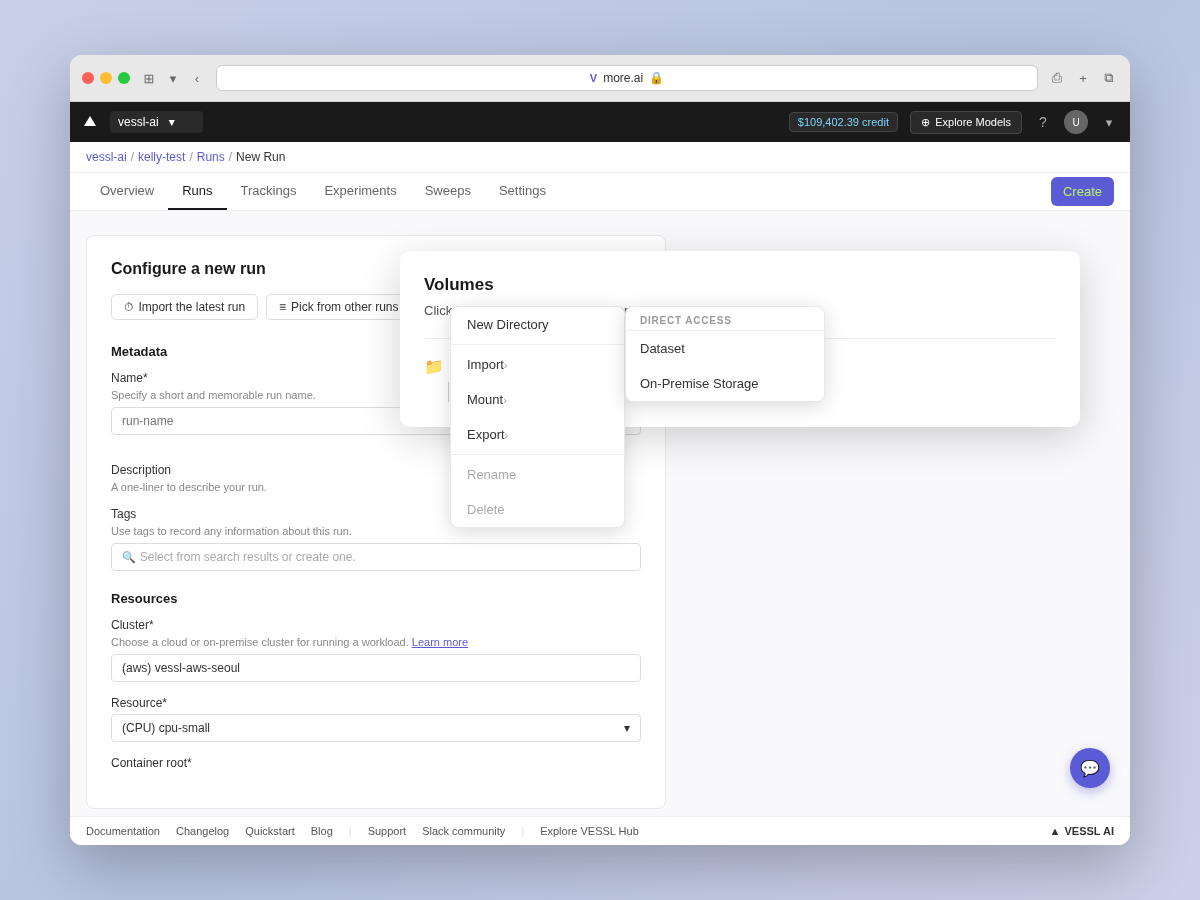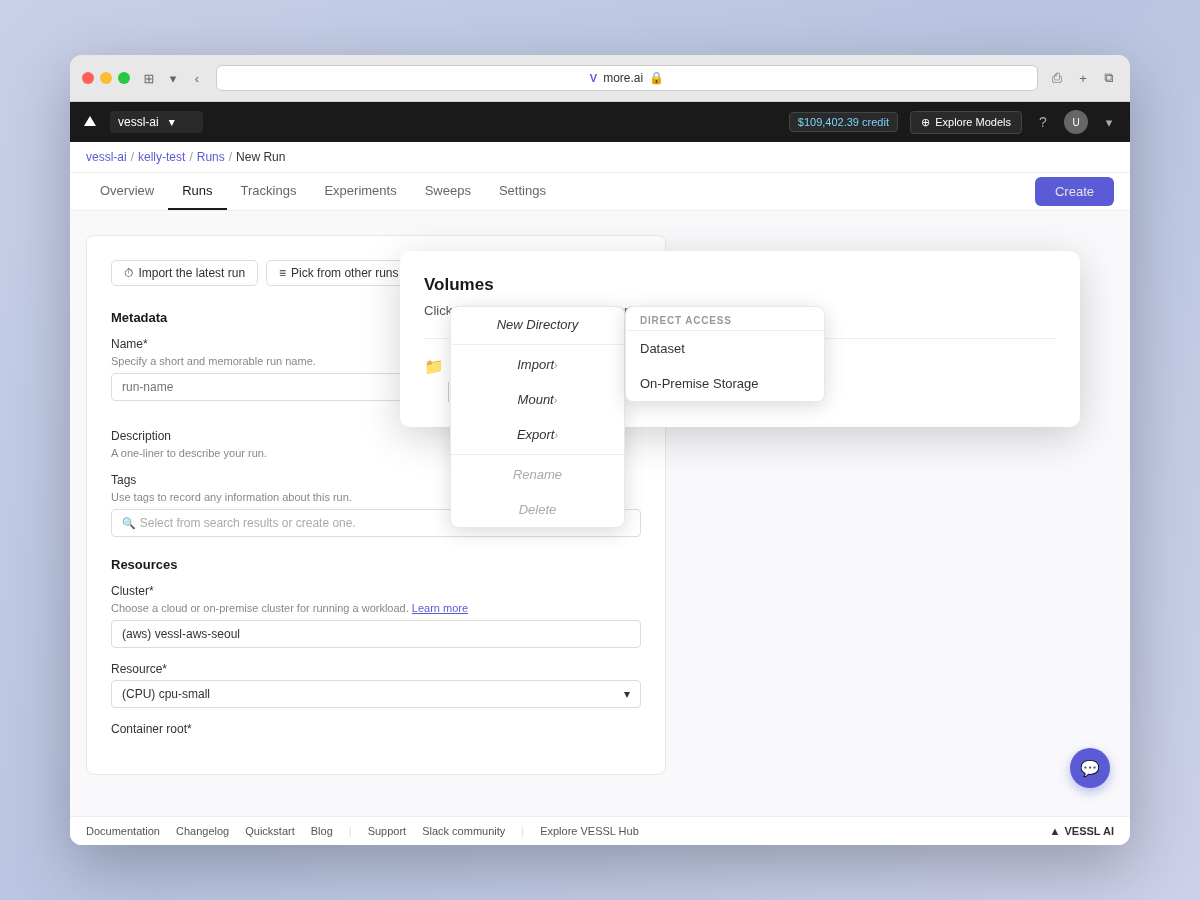--- a/index.html
+++ b/index.html
@@ -188,24 +188,24 @@
       border-bottom: 2px solid transparent;
       text-decoration: none;
     }
     .nav-tab.active {
       color: #1a1a1a;
       border-bottom: 2px solid #1a1a1a;
       font-weight: 500;
     }
     .create-btn {
       background: #5b5bd6;
-      color: #e5e5e5;
+      color: #bef264;
       border: none;
       border-radius: 6px;
-      padding: 7px 20px;
+      padding: 7px 12px;
       font-size: 13px;
       cursor: pointer;
       font-weight: 500;
     }
 
     
     .main-area {
       flex: 1;
       overflow: auto;
       padding: 24px 16px;
@@ -386,22 +386,21 @@
       z-index: 20;
       overflow: hidden;
     }
     .context-menu-item {
       padding: 10px 16px;
       font-size: 13px;
       color: #333;
       cursor: pointer;
       display: flex;
       align-items: center;
-      justify-content: center;
-      font-style: italic;
+      justify-content: flex-start;
     }
     .context-menu-item.disabled { color: #aaa; cursor: default; }
     .context-menu-divider {
       border: none;
       border-top: 1px solid #eee;
       margin: 2px 0;
     }
     .chevron-right { color: #999; font-size: 11px; }
 
     
@@ -548,20 +547,21 @@
         <a class="nav-tab">Experiments</a>
         <a class="nav-tab">Sweeps</a>
         <a class="nav-tab">Settings</a>
       </div>
       <button class="create-btn">Create</button>
     </div>
 
     <div class="main-area">
 
       <div class="form-panel">
+        <div class="form-title">Configure a new run</div>
         <div class="form-import-btns">
           <button class="import-btn">
             <span>⏱</span>
             <span>Import the latest run</span>
           </button>
           <button class="import-btn">
             <span>≡</span>
             <span>Pick from other runs</span>
           </button>
         </div>

